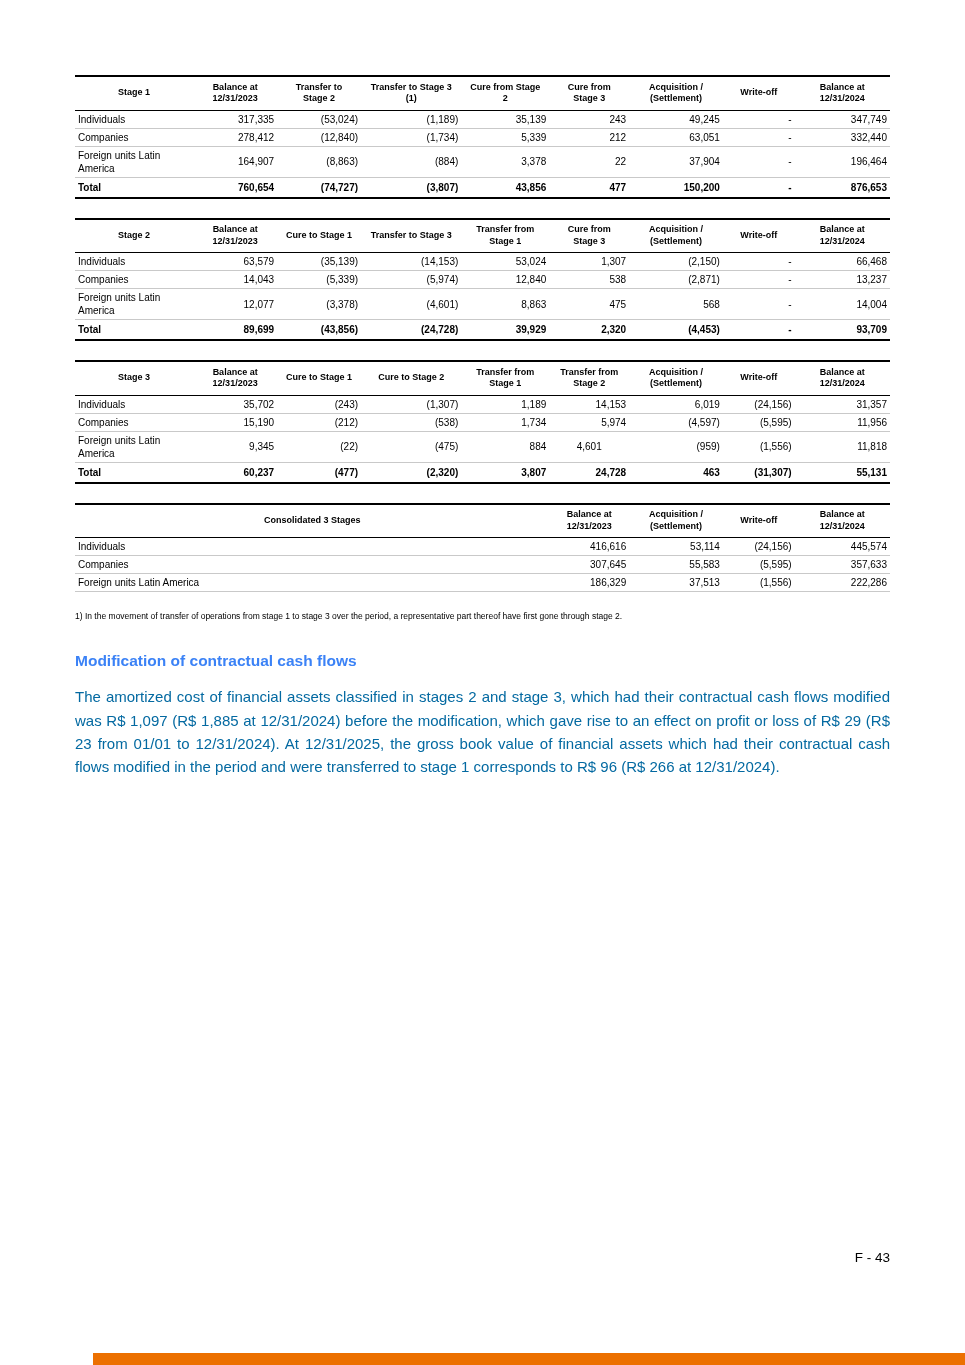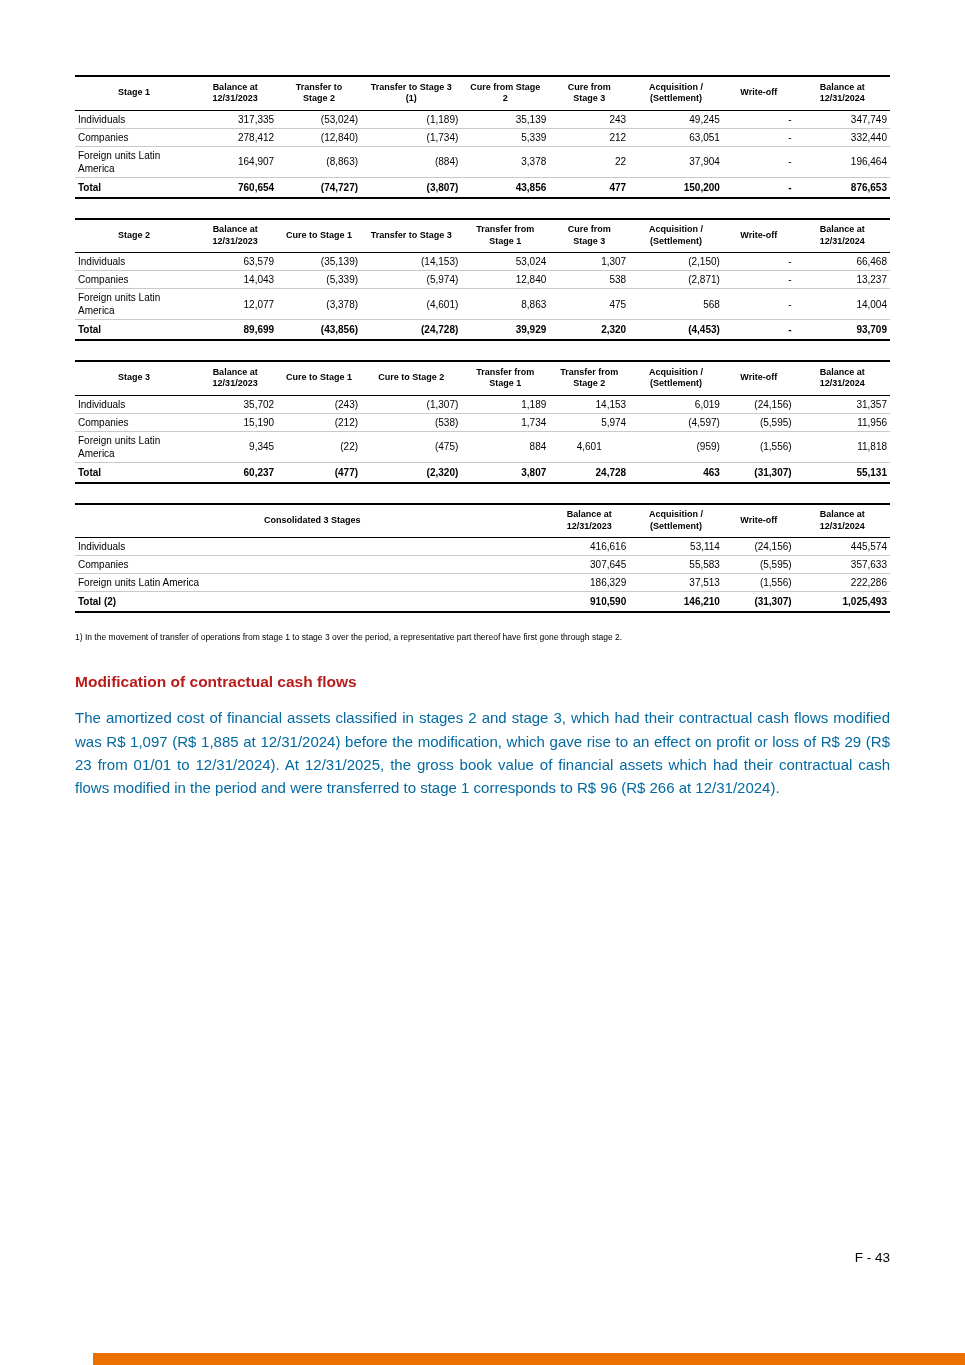--- a/index.html
+++ b/index.html
@@ -360,36 +360,29 @@
               <td class="num" style="border-bottom-color: rgb(201, 201, 201);">(5,595)</td>
               <td class="num" style="border-bottom-color: rgb(201, 201, 201);">357,633</td>
             </tr>
             <tr>
               <td class="label" style="border-bottom-color: rgb(201, 201, 201);">Foreign units Latin America</td>
               <td class="num" style="border-bottom-color: rgb(201, 201, 201);">186,329</td>
               <td class="num" style="border-bottom-color: rgb(201, 201, 201);">37,513</td>
               <td class="num" style="border-bottom-color: rgb(201, 201, 201);">(1,556)</td>
               <td class="num" style="border-bottom-color: rgb(201, 201, 201);">222,286</td>
             </tr>
-            <tr class="total-row">
-              <td class="label">Total (2)</td>
-              <td class="num">910,590</td>
-              <td class="num">146,210</td>
-              <td class="num">(31,307)</td>
-              <td class="num">1,025,493</td>
-            </tr>
           </tbody>
         </table>
       </div>
 
     <div class="footnotes">
       <div class="footnote">1) In the movement of transfer of operations from stage 1 to stage 3 over the period, a representative part thereof have first gone through stage 2.</div>
     </div>
 
-    <h2 class="section-heading" style="color: #b91c1c;">Modification of contractual cash flows</h2>
+    <h2 class="section-heading" style="color: #3b82f6;">Modification of contractual cash flows</h2>
 
     <p class="body-paragraph">The amortized cost of financial assets classified in stages 2 and stage 3, which had their contractual cash flows modified was R$ 1,097 (R$ 1,885 at 12/31/2024) before the modification, which gave rise to an effect on profit or loss of R$ 29 (R$ 23 from 01/01 to 12/31/2024). At 12/31/2025, the gross book value of financial assets which had their contractual cash flows modified in the period and were transferred to stage 1 corresponds to R$ 96 (R$ 266 at 12/31/2024).</p>
 
   </div>
 
   <div class="page-number">F - 43</div>
   <div class="bottom-bar" style="background: rgb(236, 112, 0);"></div>
 </div>
 
 </body></html>

